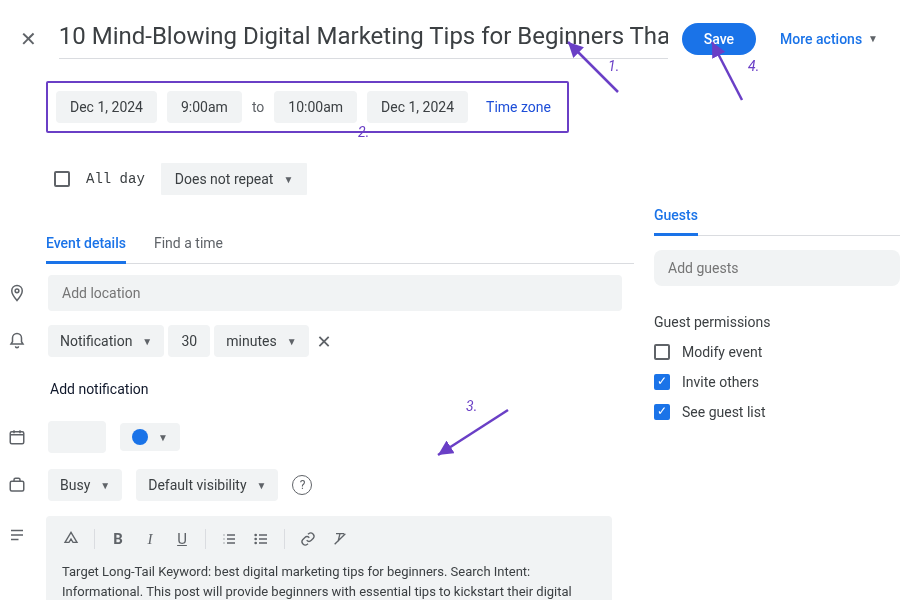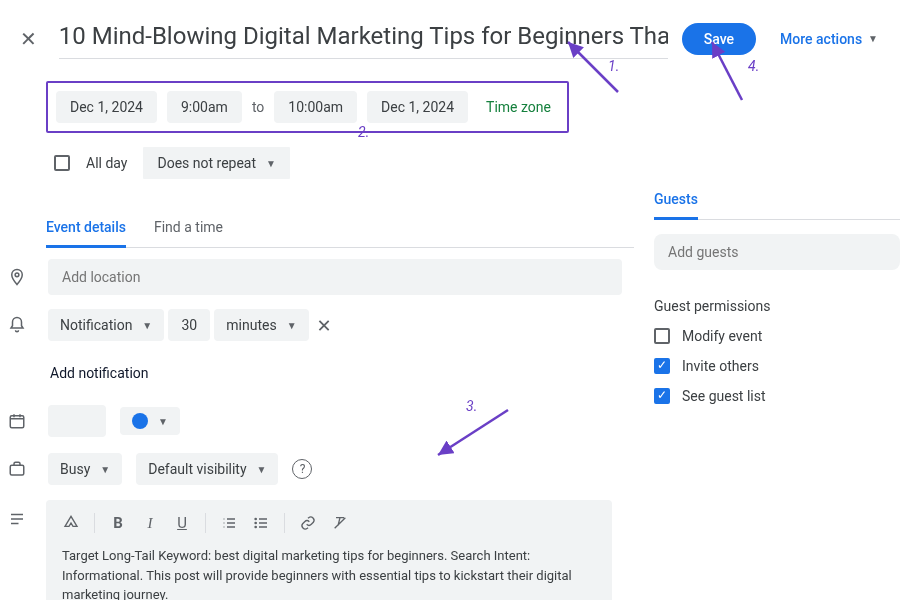--- a/index.html
+++ b/index.html
@@ -4,30 +4,30 @@
 <style>
 * { box-sizing: border-box; margin: 0; padding: 0; font-family: "Google Sans", Roboto, Arial, sans-serif; }
 body { background: #fff; width: 900px; height: 600px; overflow: hidden; position: relative; color: #3c4043; }
 
 .top-row { display: flex; align-items: center; padding: 18px 12px 8px 12px; gap: 14px; }
 .close-x { font-size: 20px; color: #5f6368; cursor: pointer; padding: 4px 8px; }
 .title-input { flex: 1; border: none; border-bottom: 1px solid #dadce0; font-size: 24px; font-weight: 400; color: #3c4043; padding: 4px 0 8px 0; outline: none; white-space: nowrap; overflow: hidden; }
 .save-btn { background: #1a73e8; color: #fff; border: none; border-radius: 18px; padding: 8px 22px; font-size: 14px; font-weight: 500; cursor: pointer; }
 .more-actions { color: #1a73e8; font-size: 14px; font-weight: 500; cursor: pointer; display: flex; align-items: center; gap: 6px; padding: 0 10px; }
 
-.datetime-row { margin: 14px 0 0 46px; padding: 8px; display: inline-flex; align-items: center; gap: 10px; border: 2px solid #6a3fc6; border-radius: 2px; }
+.datetime-row { margin: 14px 0 16px 46px; padding: 8px; display: inline-flex; align-items: center; gap: 10px; border: 2px solid #6a3fc6; border-radius: 2px; }
 .chip { background: #f1f3f4; border-radius: 4px; padding: 8px 14px; font-size: 14px; color: #3c4043; cursor: pointer; }
 .to-label { font-size: 14px; color: #5f6368; }
-.timezone { color: #15803d; font-size: 14px; cursor: pointer; padding: 0 8px; }
+.timezone { color: #1d4ed8; font-size: 14px; cursor: pointer; padding: 0 8px; }
 
 .allday-row { margin: 14px 0 0 54px; display: flex; align-items: center; gap: 16px; }
 .checkbox { width: 16px; height: 16px; border: 2px solid #5f6368; border-radius: 2px; cursor: pointer; }
 .checkbox.checked { background: #1a73e8; border-color: #1a73e8; position: relative; }
 .checkbox.checked::after { content: "✓"; color: #fff; font-size: 12px; position: absolute; top: -2px; left: 1px; }
-.allday-label { font-size: 14px; }
+.allday-label { font-size: 14px; font-family: Liberation Mono, monospace; }
 .repeat-chip { background: #f1f3f4; border-radius: 1px; padding: 8px 14px; font-size: 14px; display: flex; align-items: center; gap: 10px; cursor: pointer; }
 .caret { font-size: 10px; color: #5f6368; }
 
 .tabs-row { margin: 28px 0 0 46px; display: flex; gap: 28px; border-bottom: 1px solid #dadce0; }
 .tab { padding: 0 0 10px 0; font-size: 14px; color: #5f6368; cursor: pointer; }
 .tab.active { color: #1a73e8; font-weight: 500; border-bottom: 3px solid #1a73e8; margin-bottom: -1px; }
 
 .columns { display: flex; margin-top: 12px; }
 .left-col { width: 634px; }
 .right-col { flex: 1; padding-left: 20px; }

